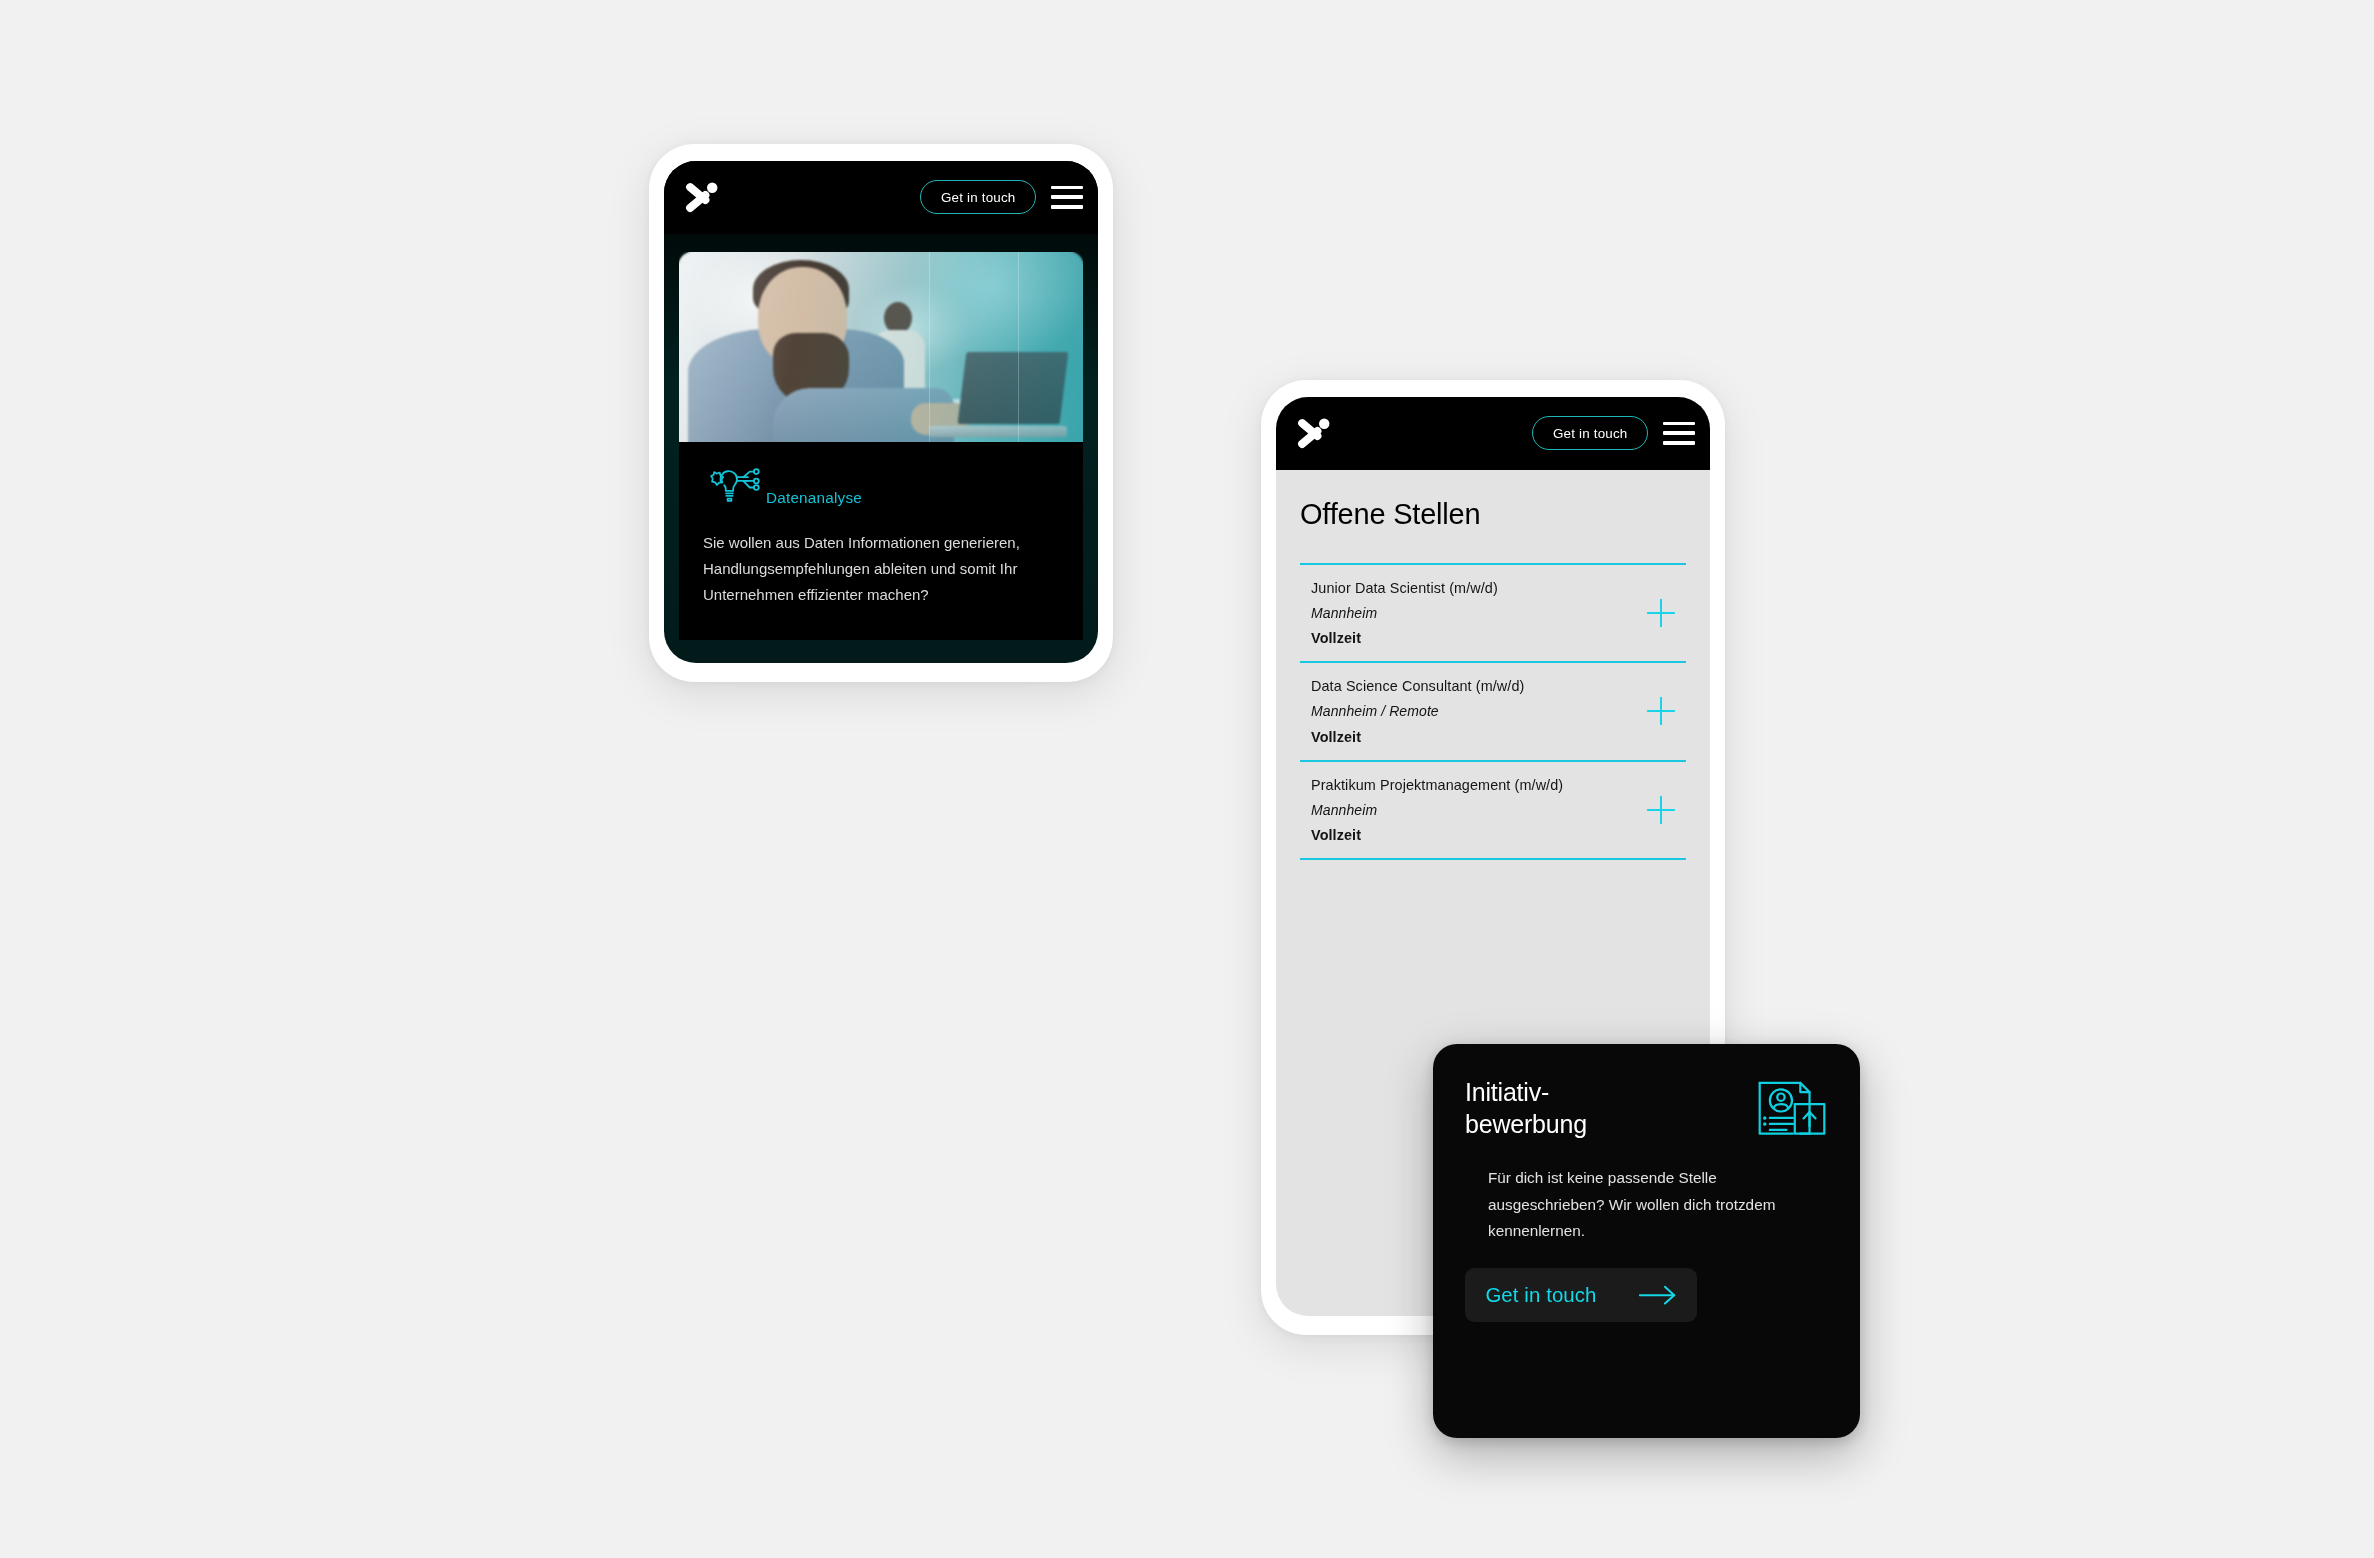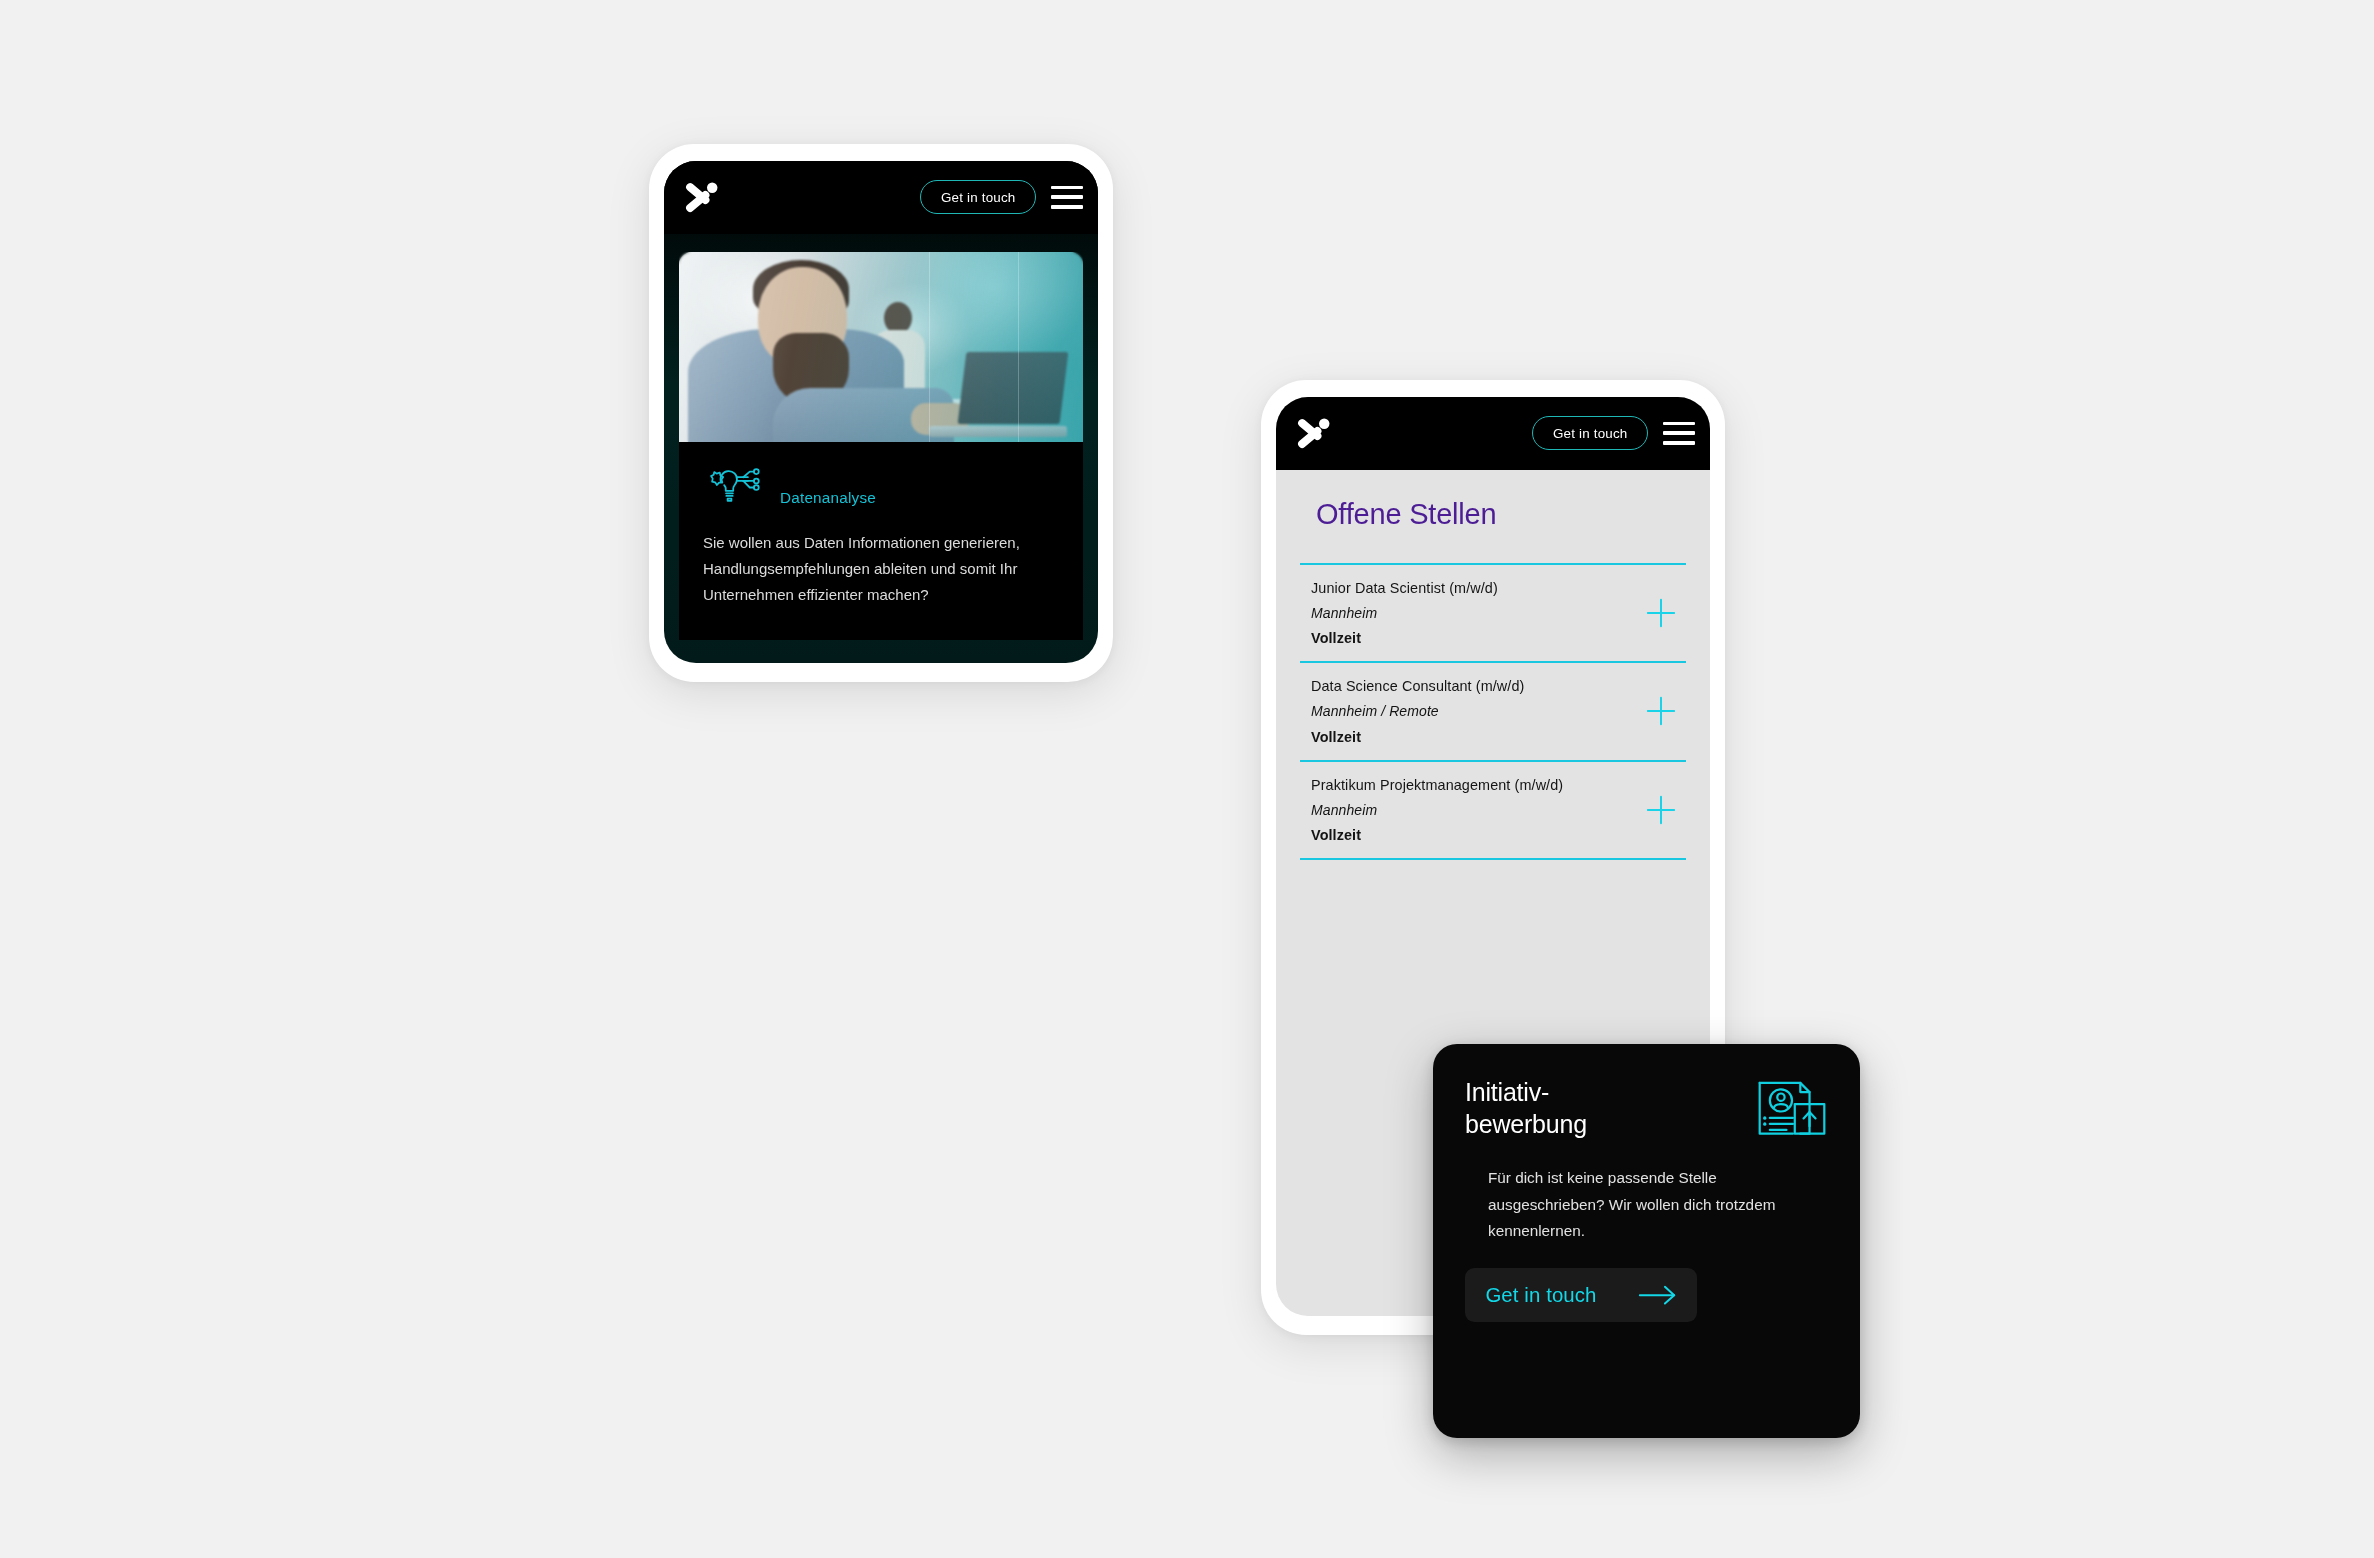--- a/index.html
+++ b/index.html
@@ -110,21 +110,21 @@
   .hero-glass { position:absolute; inset:0;
     background: linear-gradient(100deg, rgba(255,255,255,.35) 0%, rgba(255,255,255,.12) 30%, rgba(110,200,205,.22) 60%, rgba(50,160,170,.45) 100%);
     backdrop-filter: blur(0.9px);
   }
   .hero-vstripe { position:absolute; top:0; bottom:0; width:0.9px; background:rgba(255,255,255,.25); }
 
   .p1-card-dark {
     background: #000000;
     padding: 24px 24px 32px 24px;
   }
-  .tag-row { display:flex; align-items:flex-end; gap: 19px; margin-bottom: 20.4px; }
+  .tag-row { display:flex; align-items:flex-end; gap: 5px; margin-bottom: 20.4px; }
   .tag-icon { width: 58px; height: 43px; flex: none; }
   .tag-text { color:#13c2d6; font-size: 15.3px; letter-spacing:0.2px; padding-bottom: 1.9px; }
   .p1-title {
     color: #ffffff;
     font-size: 29px;
     line-height: 1.22;
     font-weight: 400;
     letter-spacing: -0.2px;
     margin-bottom: 20.4px;
   }
@@ -156,21 +156,21 @@
     background: #e3e3e3;
   }
   .p2-header {
     height: 73px;
     background: #000000;
     display: flex;
     align-items: center;
     padding: 0 15px 0 16.7px;
   }
   .p2-content { padding: 28px 24px 0 24px; }
-  .p2-heading { color:#4c1d95; font-size: 29px; font-weight: 400; letter-spacing:-0.2px;margin-left:16px; }
+  .p2-heading { color:#000000; font-size: 29px; font-weight: 400; letter-spacing:-0.2px; }
   .divider { height: 1.9px; background: #19c8e0; margin-top: 32px; }
   .job-row {
     display:flex; align-items:center;
     padding: 15px 0 15px 11px;
   }
   .job-info { flex: 1; }
   .job-title { color:#141414; font-size:14.4px; margin-bottom: 9.3px; letter-spacing:0.1px; }
   .job-loc { color:#141414; font-size:14px; margin-bottom: 9.3px; letter-spacing:0.1px;font-style:italic; }
   .job-type { color:#141414; font-size:14.4px; letter-spacing:0.1px;font-weight:bold; }
   .plus-icon { width: 32px; height: 32px; flex:none; margin-right: 9.3px; cursor: pointer; }

